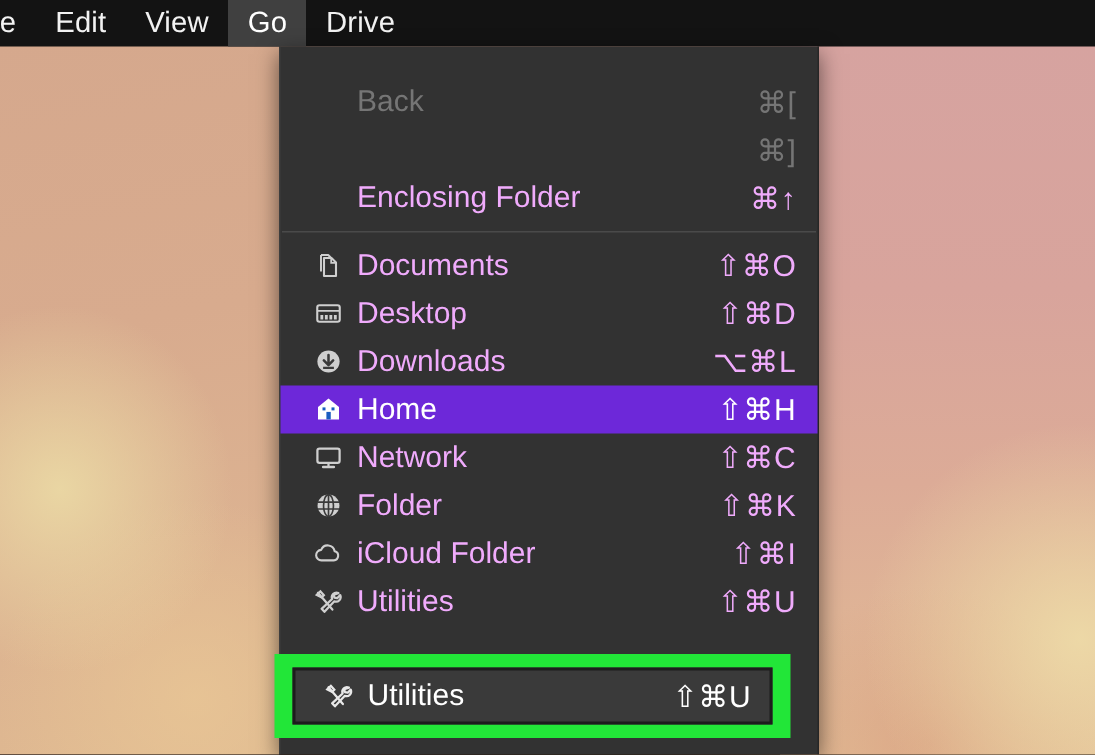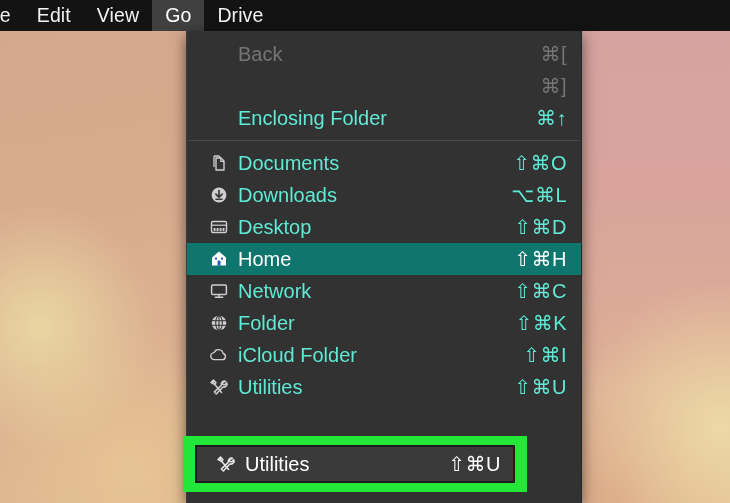--- a/index.html
+++ b/index.html
@@ -70,42 +70,42 @@
   .menubar-item.first { padding-left: 0; margin-left: -9px; }
   .menubar-item.active {
     background: #404040;
     color: #ffffff;
   }
 
   
   #menu-panel {
     position: absolute;
     left: 186px; top: 31px;
-    width: 396px;
+    width: 360px;
     height: 472px;
     background: #323232;
     box-sizing: border-box;
     border-left: 1px solid #3d3d3d;
     border-right: 1px solid #262626;
     box-shadow: 0 4px 14px rgba(0,0,0,0.55);
-    padding-top: 7px;
+    padding-top: 21px;
   }
   .menu-row {
     position: relative;
     height: 32px;
     display: flex;
     align-items: center;
     padding: 0 14px 0 19px;
     box-sizing: border-box;
-    color: #5eead4;
+    color: #f0abfc;
     font-size: 20px;
     white-space: nowrap;
   }
   .menu-row.disabled { color: #757575; }
-  .menu-row.selected { background: #0f766e; color: #ffffff; justify-content: center; }
+  .menu-row.selected { background: #6d28d9; color: #ffffff; justify-content: center; }
   .menu-row .mi-icon {
     width: 26px;
     min-width: 26px;
     height: 22px;
     margin-right: 6px;
     display: flex;
     align-items: center;
     justify-content: center;
   }
   .menu-row .mi-icon svg { display: block; }
@@ -215,42 +215,42 @@
             <path d="M5 3v11" fill="none" stroke="#cfcfcf" stroke-width="1.3"></path>
           </svg>
       </span>
       <span class="mi-label">Documents</span>
       <span class="mi-shortcut">⇧⌘O</span>
     </div>
 
     <div class="menu-row">
       <span class="mi-icon">
         <svg width="20" height="20" viewBox="0 0 20 20">
-            <circle cx="10" cy="10" r="7.4" fill="#cfcfcf"></circle>
-            <path d="M10 5.6v6.1M6.9 9.2 10 12.4l3.1-3.2" fill="none" stroke="#3a3a3a" stroke-width="1.7" stroke-linecap="round" stroke-linejoin="round"></path>
-            <line x1="6.4" y1="14.3" x2="13.6" y2="14.3" stroke="#3a3a3a" stroke-width="1.5"></line>
-          </svg>
-      </span>
-      <span class="mi-label">Downloads</span>
-      <span class="mi-shortcut">⌥⌘L</span>
-    </div>
-
-    <div class="menu-row">
-      <span class="mi-icon">
-        <svg width="20" height="20" viewBox="0 0 20 20">
             <rect x="2.5" y="4.5" width="15" height="11" rx="1.5" fill="none" stroke="#cfcfcf" stroke-width="1.4"></rect>
             <line x1="2.8" y1="8.2" x2="17.2" y2="8.2" stroke="#cfcfcf" stroke-width="1.2"></line>
             <rect x="4.6" y="11" width="1.9" height="3" fill="#cfcfcf"></rect>
             <rect x="7.6" y="11" width="1.9" height="3" fill="#cfcfcf"></rect>
             <rect x="10.6" y="11" width="1.9" height="3" fill="#cfcfcf"></rect>
             <rect x="13.6" y="11" width="1.9" height="3" fill="#cfcfcf"></rect>
           </svg>
       </span>
       <span class="mi-label">Desktop</span>
       <span class="mi-shortcut">⇧⌘D</span>
+    </div>
+
+    <div class="menu-row">
+      <span class="mi-icon">
+        <svg width="20" height="20" viewBox="0 0 20 20">
+            <circle cx="10" cy="10" r="7.4" fill="#cfcfcf"></circle>
+            <path d="M10 5.6v6.1M6.9 9.2 10 12.4l3.1-3.2" fill="none" stroke="#3a3a3a" stroke-width="1.7" stroke-linecap="round" stroke-linejoin="round"></path>
+            <line x1="6.4" y1="14.3" x2="13.6" y2="14.3" stroke="#3a3a3a" stroke-width="1.5"></line>
+          </svg>
+      </span>
+      <span class="mi-label">Downloads</span>
+      <span class="mi-shortcut">⌥⌘L</span>
     </div>
 
     <div class="menu-row selected">
       <span class="mi-icon">
         <svg width="20" height="20" viewBox="0 0 20 20">
             <path d="M10 2.6 17 8.4v8.2H3V8.4z" fill="#ffffff"></path>
             <rect x="8.6" y="11.6" width="2.9" height="5" fill="#1a5cc0"></rect>
             <rect x="6" y="8.6" width="2" height="2" fill="#1a5cc0"></rect>
             <rect x="12" y="8.6" width="2" height="2" fill="#1a5cc0"></rect>
           </svg>

